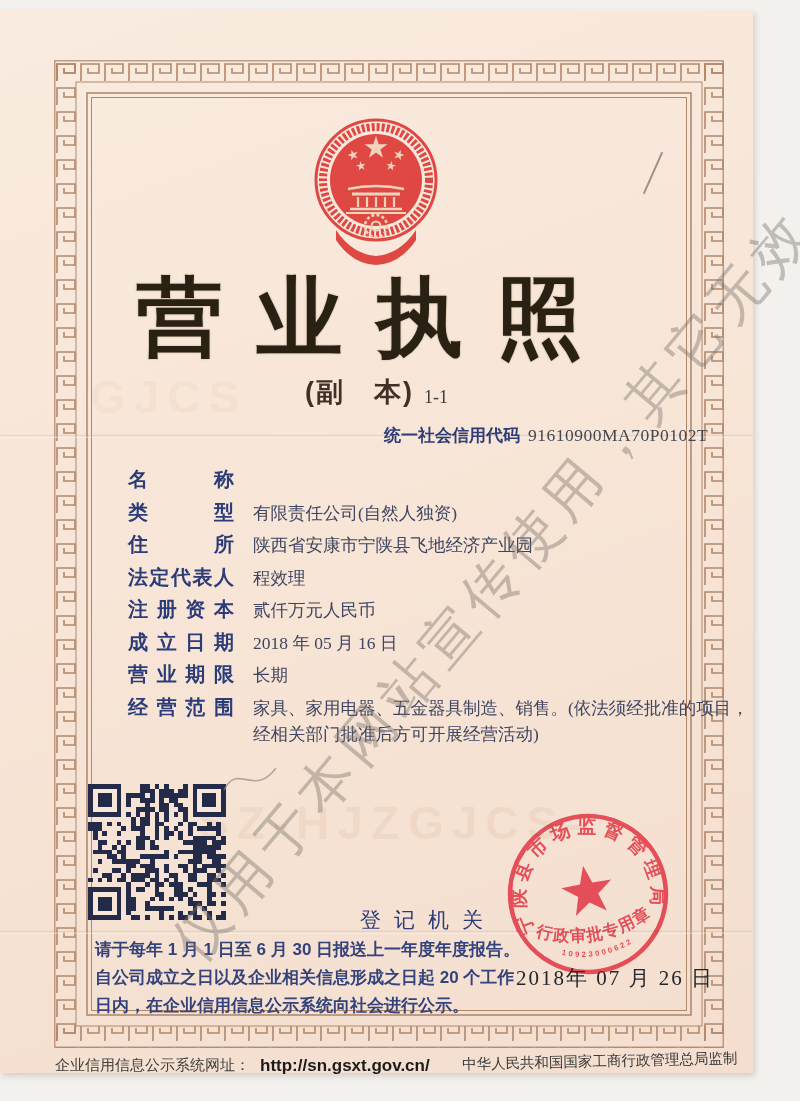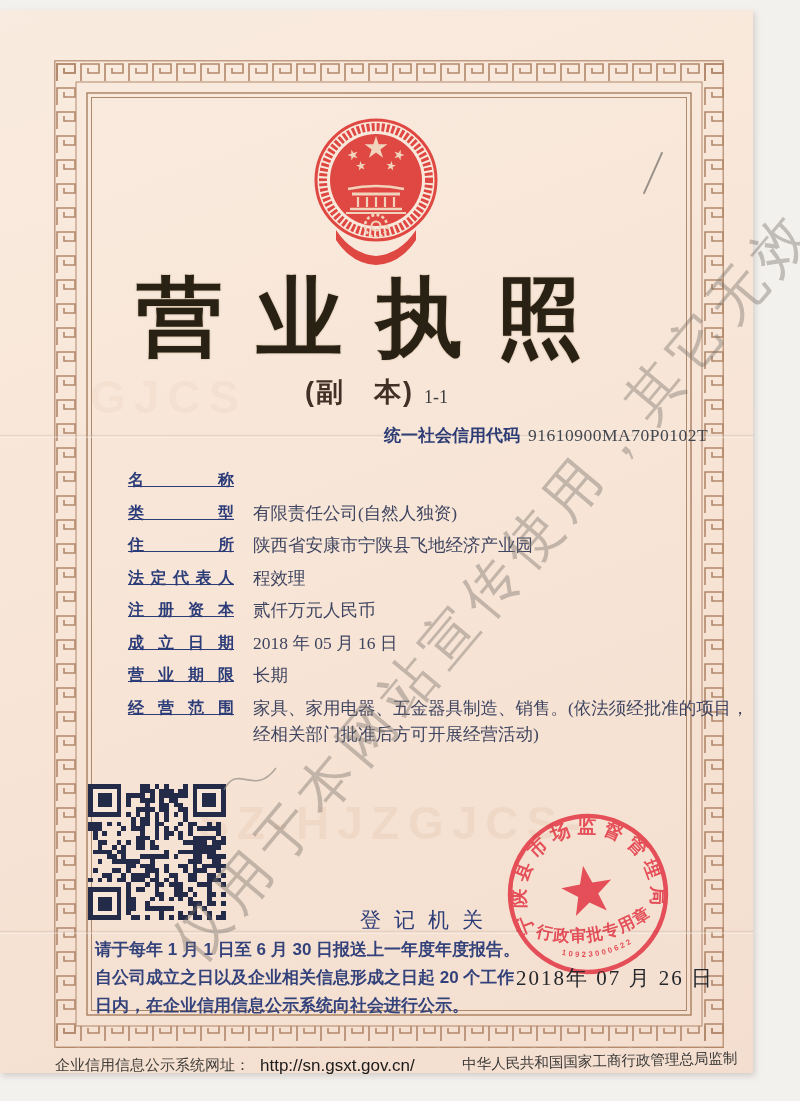--- a/index.html
+++ b/index.html
@@ -33,39 +33,39 @@
   .subtitle{position:absolute;left:0;top:364px;width:753px;text-align:center;color:#403026;}
   .subtitle .copy{font-size:27px;font-weight:700;letter-spacing:2px;}
   .subtitle .num{font-size:18px;color:#3c3c3c;margin-left:10px;position:relative;top:2px;font-family:"Liberation Serif",serif;}
   .code-row{position:absolute;left:384px;top:414px;white-space:nowrap;}
   .code-row .lbl{font-size:17px;font-weight:700;color:#2d3c74;}
   .code-row .val{font-size:17.5px;color:#43474f;margin-left:8px;letter-spacing:.5px;font-family:Liberation Serif, serif;}
   
   .fields{position:absolute;left:128px;top:457px;}
   .field-row{display:flex;align-items:flex-start;height:32.5px;}
   .field-row.tall{height:auto;}
-  .f-label{width:106px;font-size:16px;font-weight:600;color:#2c3c78;line-height:25px;
-    text-align:justify;text-align-last:justify;flex:none;text-decoration:underline;}
+  .f-label{width:106px;font-size:20px;font-weight:600;color:#2c3c78;line-height:25px;
+    text-align:justify;text-align-last:justify;flex:none;}
   .f-value{margin-left:19px;width:505px;font-size:17.5px;color:#3f4560;line-height:26px;
     font-family:"Liberation Serif",serif;}
   
   .qr{position:absolute;left:88px;top:774px;width:138px;height:136px;}
   
   .registrar{position:absolute;left:360px;top:896px;font-size:21px;color:#2c3c78;letter-spacing:13px;white-space:nowrap;}
   .seal{position:absolute;left:506px;top:802px;width:164px;height:164px;transform:rotate(-10deg);
     mix-blend-mode:multiply;opacity:.92;}
   .issue-date{position:absolute;left:492px;top:954px;font-size:21px;color:#23262b;letter-spacing:2px;
     font-family:"Liberation Serif",serif;white-space:nowrap;margin-left:24px;}
   
   .notice{position:absolute;left:95px;top:926px;width:430px;color:#33427b;font-size:17px;font-weight:600;}
   .notice div{line-height:28px;white-space:nowrap;}
   
   .footer-left{position:absolute;left:55px;top:1045px;white-space:nowrap;}
   .footer-left .lbl{font-size:15px;color:#3f3e3a;}
-  .footer-left .url{font-size:17px;font-weight:400;color:#1b1b1b;margin-left:10px;position:relative;top:1px;}
+  .footer-left .url{font-size:17px;font-weight:700;color:#1b1b1b;margin-left:10px;position:relative;top:1px;}
   .footer-right{position:absolute;left:462px;top:1042px;font-size:14.5px;color:#3a3937;transform:rotate(-1.3deg);white-space:nowrap;}
   
   .watermark{position:absolute;left:185px;top:905px;transform:rotate(-50deg);transform-origin:0 50%;
     font-size:56px;letter-spacing:8px;color:rgba(122,114,107,.42);white-space:nowrap;z-index:9;pointer-events:none;}
   .pen-slash{position:absolute;left:652px;top:140px;width:2px;height:46px;background:#7b756f;opacity:.75;
     transform:rotate(24deg);border-radius:2px;z-index:8;}
   .pen-squiggle{position:absolute;left:220px;top:748px;z-index:8;opacity:.65;}
 </style>
 </head>
 <body>

